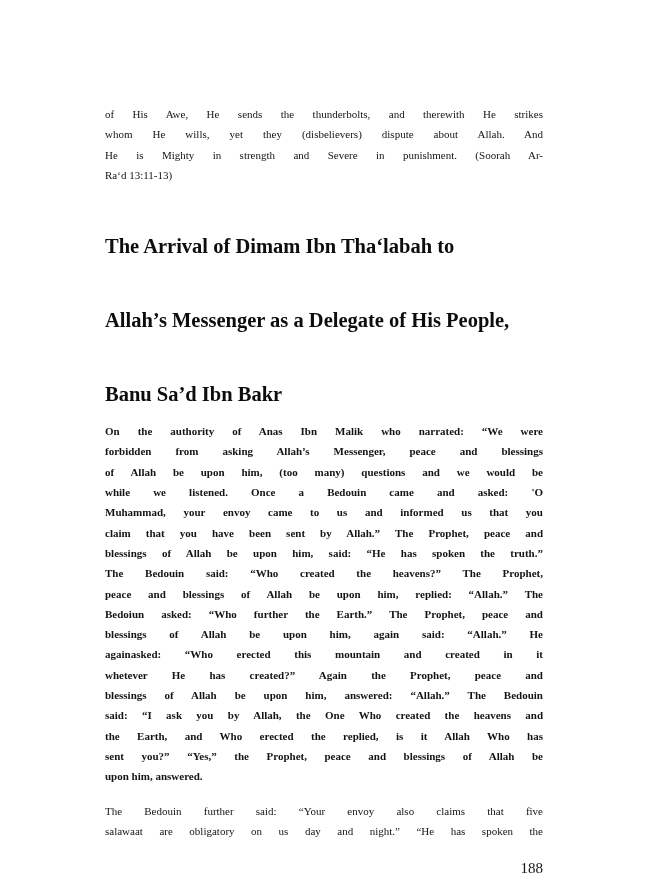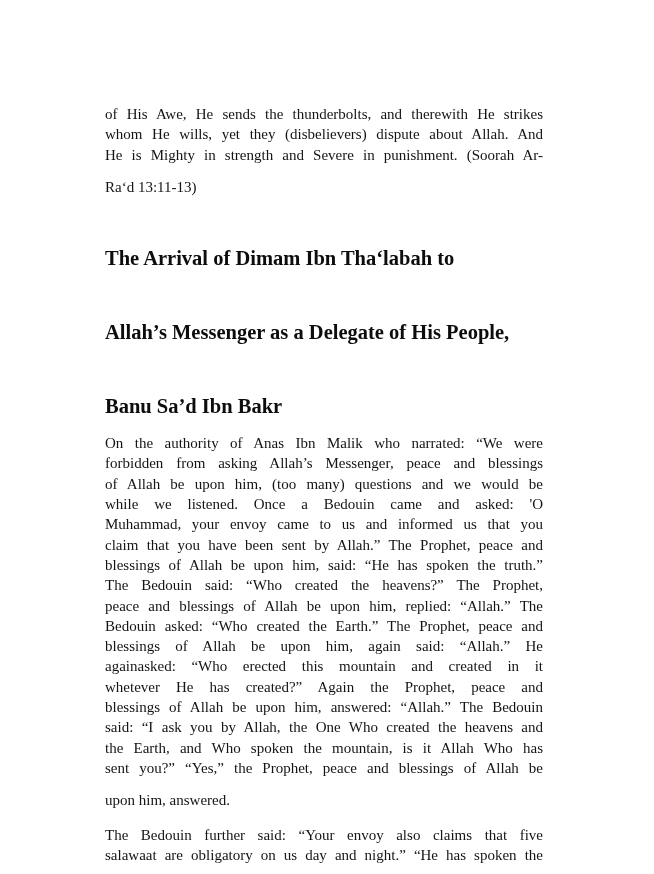--- a/index.html
+++ b/index.html
@@ -11,33 +11,33 @@
     overflow: hidden;
     font-family: "Liberation Serif", serif;
     color: #141414;
   }
   .content {
     position: absolute;
     left: 105px;
     top: 0;
     width: 438px;
   }
-  .para { font-size: 15px; line-height: 20.3px; }
+  .para { font-size: 11px; line-height: 20.3px; }
   .line { text-align: justify; text-align-last: justify; }
-  .line.last-left { text-align-last: left; margin-top: 12px; }
+  .line.last-left { text-align-last: left; }
   .p1 { padding-top: 104px; }
   .heading {
     font-size: 20.5px;
     font-weight: bold;
     line-height: 26px;
     margin: 22px 0 14px 0;
     color: #0d0d0d;
   }
   .heading .line { text-align: right; text-align-last: left; margin-top: 48px; }
-  .p2 { margin-top: 14px; }
+  .p2 { margin-top: 14px; font-weight: bold; }
   .p3 { margin-top: 14px; }
   .page-number {
     margin-top: 17px;
     text-align: right;
     font-size: 15px;
     line-height: 20px;
   }
 </style>
 </head>
 <body>
@@ -61,27 +61,27 @@
     <div class="para p2">
         <div class="line">On the authority of Anas Ibn Malik who narrated: “We were</div>
         <div class="line">forbidden from asking Allah’s Messenger, peace and blessings</div>
         <div class="line">of Allah be upon him, (too many) questions and we would be</div>
         <div class="line">while we listened. Once a Bedouin came and asked: 'O</div>
         <div class="line">Muhammad, your envoy came to us and informed us that you</div>
         <div class="line">claim that you have been sent by Allah.” The Prophet, peace and</div>
         <div class="line">blessings of Allah be upon him, said: “He has spoken the truth.”</div>
         <div class="line">The Bedouin said: “Who created the heavens?” The Prophet,</div>
         <div class="line">peace and blessings of Allah be upon him, replied: “Allah.” The</div>
-        <div class="line">Bedouin asked: “Who created the Earth.” The Prophet, peace and</div>
+        <div class="line">Bedoiun asked: “Who further the Earth.” The Prophet, peace and</div>
         <div class="line">blessings of Allah be upon him, again said: “Allah.” He</div>
         <div class="line">againasked: “Who erected this mountain and created in it</div>
         <div class="line">whetever He has created?” Again the Prophet, peace and</div>
         <div class="line">blessings of Allah be upon him, answered: “Allah.” The Bedouin</div>
         <div class="line">said: “I ask you by Allah, the One Who created the heavens and</div>
-        <div class="line">the Earth, and Who spoken the mountain, is it Allah Who has</div>
+        <div class="line">the Earth, and Who erected the replied, is it Allah Who has</div>
         <div class="line">sent you?” “Yes,” the Prophet, peace and blessings of Allah be</div>
         <div class="line last-left">upon him, answered.</div>
       </div>
 
     <div class="para p3">
         <div class="line">The Bedouin further said: “Your envoy also claims that five</div>
         <div class="line">salawaat are obligatory on us day and night.” “He has spoken the</div>
       </div>
 
     <div class="page-number">188</div>

